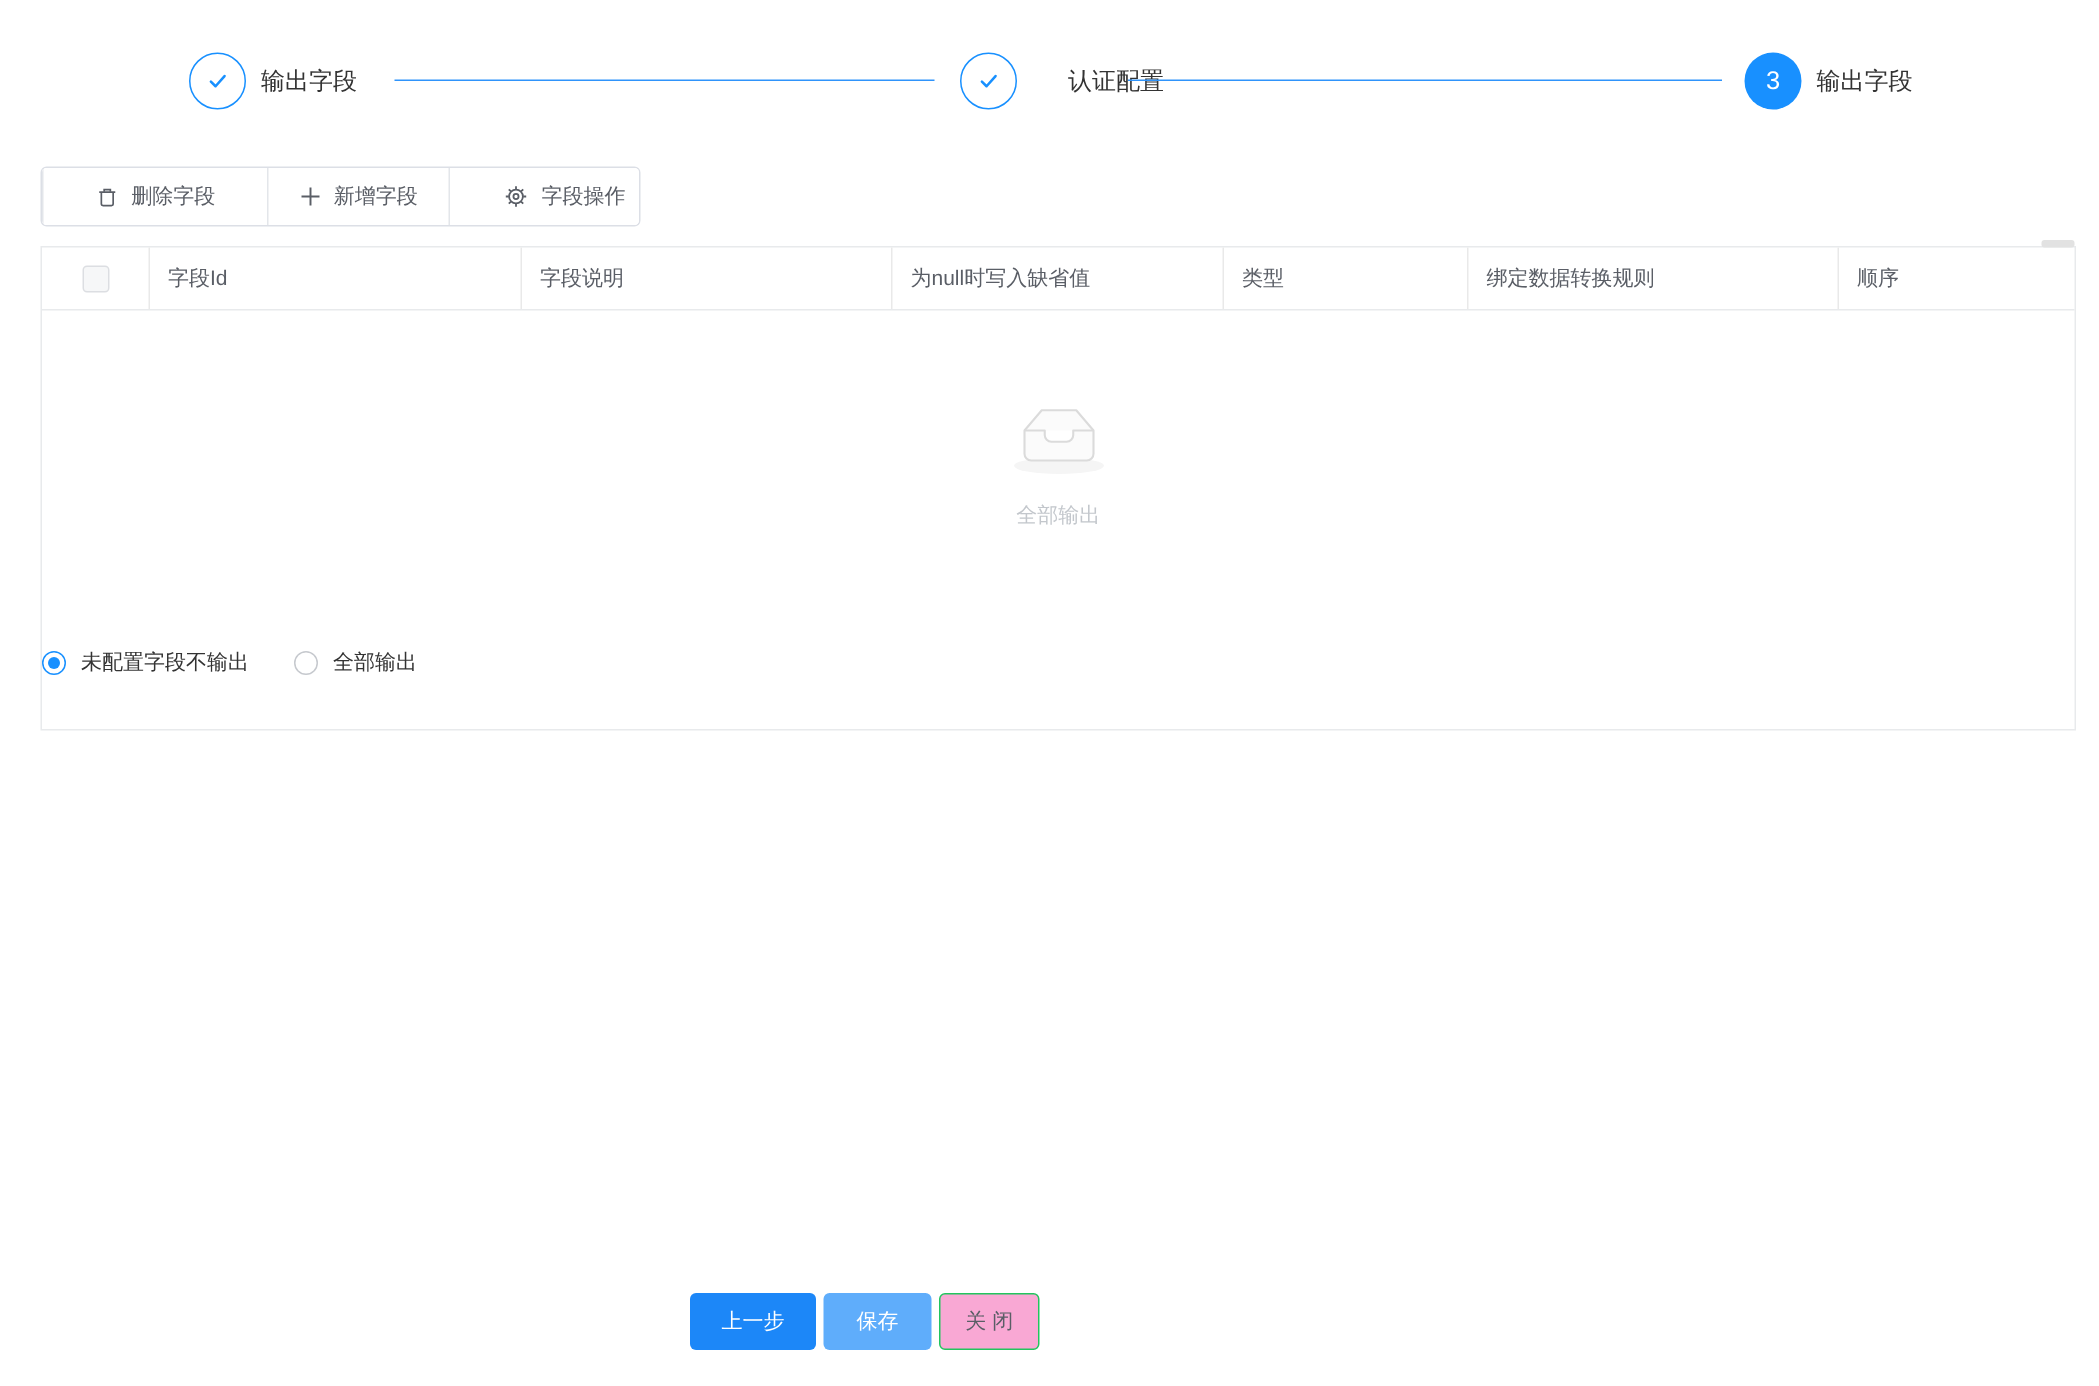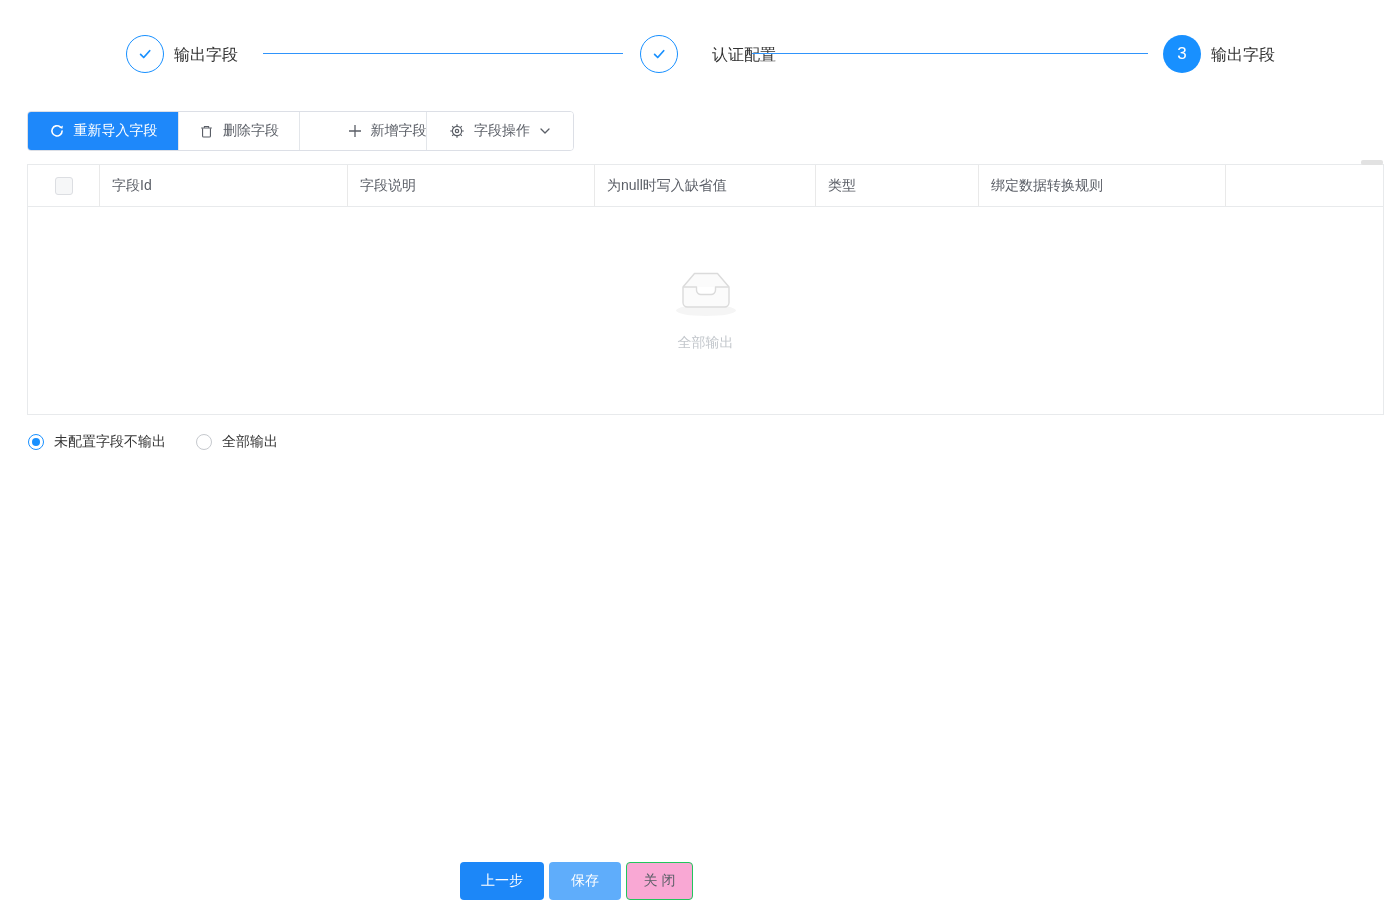--- a/index.html
+++ b/index.html
@@ -29,21 +29,21 @@
   .tb-btn { height:100%; display:flex; align-items:center; justify-content:center; gap:9px;
     font-size:14px; color:#5a5e66; background:#fff; border:none; border-left:1px solid #e3e6ea;
     cursor:pointer; white-space:nowrap; }
   .tb-btn.primary { background:#1e88fa; color:#fff; border-left:none; }
   .tb-btn:nth-child(1){ width:150px; }
   .tb-btn:nth-child(2){ width:121px; }
   .tb-btn:nth-child(3){ width:127px;padding-left:48px; }
   .tb-btn:nth-child(4){ width:147px; }
 
   
-  .table { position:absolute; left:27px; top:164px; width:1357px; height:251px;
+  .table { position:absolute; left:27px; top:164px; width:1357px; height:323px;
     border:1px solid #e8eaec; background:#fff; }
   .thead { display:flex; height:42px; border-bottom:1px solid #e8eaec; }
   .th { display:flex; align-items:center; padding:0 12px; font-size:14px; color:#5a5e66;
     border-right:1px solid #e9e9e9; overflow:hidden; white-space:nowrap; }
   .th.last { border-right:none; flex:1; }
   .th-check { width:72px; justify-content:center; }
   .col1 { width:248px; } .col2 { width:247px; } .col3 { width:163px; }
   .col4 { width:221px; } .col5 { width:247px; }
   .checkbox { width:18px; height:18px; border:1px solid #dcdee2; border-radius:3px;
     background:#f6f7f8; cursor:pointer; }
@@ -96,29 +96,20 @@
   </div>
   <div class="step-title" id="step2-title">认证配置</div>
   <div class="step-line" id="line2"></div>
 
   <div class="step-icon current" id="step3-icon">
     <span>3</span>
   </div>
   <div class="step-title" id="step3-title">输出字段</div>
 
   <div class="toolbar">
-    <button class="tb-btn primary">
-      <span>
-        <svg width="16" height="16" viewBox="0 0 16 16">
-          <path d="M11.2 3.9a5.1 5.1 0 1 0 1.9 4.1" stroke="#fff" stroke-width="1.6" fill="none" stroke-linecap="round"></path>
-          <path d="M13.9 2.6l-0.5 3.2-3.1-1.1z" fill="#fff"></path>
-        </svg>
-      </span>
-      <span>重新导入字段</span>
-    </button>
     <button class="tb-btn">
       <span>
         <svg width="15" height="15" viewBox="0 0 16 16" fill="none" stroke="#5a5e66" stroke-width="1.2">
           <path d="M2.3 4.3h11.4"></path>
           <path d="M5.8 4.1V2.6h4.4v1.5"></path>
           <path d="M3.8 4.5v8.2c0 .7.5 1.2 1.2 1.2h6c.7 0 1.2-.5 1.2-1.2V4.5"></path>
         </svg>
       </span>
       <span>删除字段</span>
     </button>
@@ -150,20 +141,21 @@
   <div class="table">
     <div class="thead">
       <div class="th th-check">
         <span class="checkbox"></span>
       </div>
       <div class="th col1">字段Id</div>
       <div class="th col2">字段说明</div>
       <div class="th col4">为null时写入缺省值</div>
       <div class="th col3">类型</div>
       <div class="th col5">绑定数据转换规则</div>
+      <div class="th last">顺序</div>
     </div>
     <div class="tbody">
       <div class="empty">
         <span style="display:inline-block;">
           <svg width="64" height="52" viewBox="0 0 64 52">
             <ellipse cx="32" cy="45.5" rx="30" ry="5.5" fill="#f5f5f5"></ellipse>
             <path d="M9 22 L20.5 8.5 h23 L55 22 v15.5 a4.5 4.5 0 0 1 -4.5 4.5 h-37 a4.5 4.5 0 0 1 -4.5 -4.5 z" fill="#fbfbfb" stroke="#dbdbdb" stroke-width="1.4" stroke-linejoin="round"></path>
             <path d="M9 22 h13.5 v3 a4.5 4.5 0 0 0 4.5 4.5 h10 a4.5 4.5 0 0 0 4.5 -4.5 v-3 H55" fill="#ffffff" stroke="#dbdbdb" stroke-width="1.4" stroke-linejoin="round"></path>
           </svg>
         </span>

